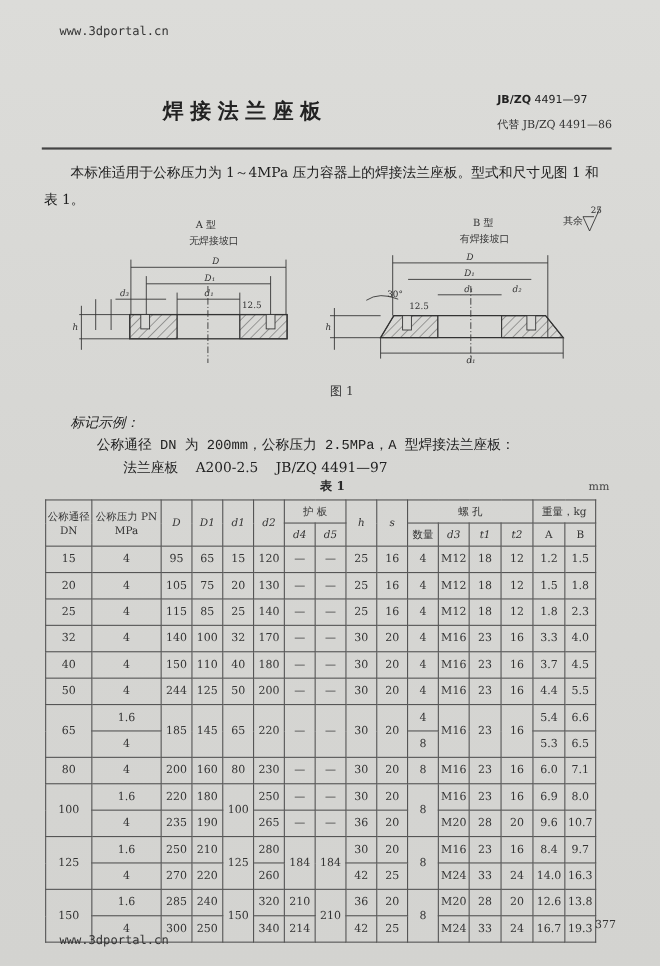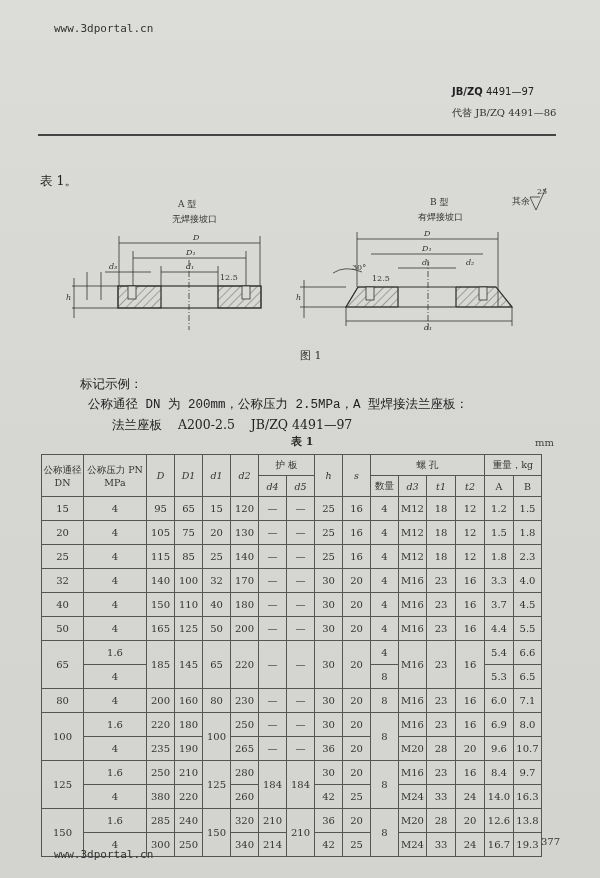--- a/index.html
+++ b/index.html
@@ -29,27 +29,29 @@
   .it { font-style:italic; }
   svg text { font-family:"DejaVu Serif","Liberation Serif",serif; }
 </style>
 </head>
 <body>
 
 <div class="page">
 
   <div class="abs wm" style="left:38px;top:22px;">www.3dportal.cn</div>
 
+  <div class="abs title" style="left:148px;top:88px;">焊接法兰座板</div>
   <div class="abs std-no" style="left:452px;top:86px;">
     <b>JB/ZQ</b>
     <span>4491—97</span>
   </div>
   <div class="abs replace" style="left:452px;top:106px;">代替 JB/ZQ 4491—86</div>
   <div class="abs rule" style="left:38px;top:134px;width:518px;"></div>
 
+  <div class="abs para" style="left:64px;top:145px;width:520px;">本标准适用于公称压力为 1～4MPa 压力容器上的焊接法兰座板。型式和尺寸见图 1 和</div>
   <div class="abs para" style="left:40px;top:169px;">表 1。</div>
 
   <div class="abs small" style="left:178px;top:198px;">A 型</div>
   <div class="abs small" style="left:172px;top:213px;">无焊接坡口</div>
   <div class="abs small" style="left:430px;top:196px;">B 型</div>
   <div class="abs small" style="left:418px;top:211px;">有焊接坡口</div>
   <div class="abs small" style="left:512px;top:195px;">其余</div>
 
   <svg class="abs" style="left:0;top:180px;" width="600" height="170" viewBox="0 180 600 170">
     <defs>
@@ -124,21 +126,21 @@
     <text x="422" y="265" font-size="8" font-style="italic" fill="#333">d₁</text>
     <text x="466" y="265" font-size="8" font-style="italic" fill="#333">d₂</text>
     <text x="424" y="330" font-size="8" font-style="italic" fill="#333">d₁</text>
     <text x="352" y="270" font-size="8" fill="#333">30°</text>
     <text x="372" y="281" font-size="8" fill="#333">12.5</text>
     <text x="296" y="300" font-size="8" font-style="italic" fill="#333">h</text>
   </svg>
 
   <div class="abs cap" style="left:300px;top:348px;">图 1</div>
 
-  <div class="abs para" style="left:80px;top:372px;">标记示例：</div>
+  <div class="abs para" style="left:64px;top:372px;font-style:italic;">标记示例：</div>
   <div class="abs para" style="left:88px;top:393px;font-family:Liberation Mono, monospace;">公称通径 DN 为 200mm，公称压力 2.5MPa，A 型焊接法兰座板：</div>
   <div class="abs para" style="left:112px;top:413px;white-space:pre;">法兰座板    A200-2.5    JB/ZQ 4491—97</div>
 
   <div class="abs" style="left:291px;top:434px;font-size:11px;font-weight:bold;">表 1</div>
   <div class="abs" style="left:535px;top:437px;font-size:10px;color:#444;">mm</div>
 
   <table class="t1">
     <colgroup>
       <col style="width:42px">
         <col style="width:63px">
@@ -268,21 +270,21 @@
           <td>4</td>
           <td>M16</td>
           <td>23</td>
           <td>16</td>
           <td>3.7</td>
           <td>4.5</td>
         </tr>
     <tr>
           <td>50</td>
           <td>4</td>
-          <td>165</td>
+          <td>244</td>
           <td>125</td>
           <td>50</td>
           <td>200</td>
           <td>—</td>
           <td>—</td>
           <td>30</td>
           <td>20</td>
           <td>4</td>
           <td>M16</td>
           <td>23</td>
@@ -382,21 +384,21 @@
           <td>20</td>
       <td rowspan="2">8</td>
       <td>M16</td>
           <td>23</td>
           <td>16</td>
       <td>8.4</td>
           <td>9.7</td>
     </tr>
     <tr>
       <td>4</td>
-      <td>380</td>
+      <td>270</td>
           <td>220</td>
       <td>260</td>
       <td>42</td>
           <td>25</td>
       <td>M24</td>
           <td>33</td>
           <td>24</td>
       <td>14.0</td>
           <td>16.3</td>
     </tr>

